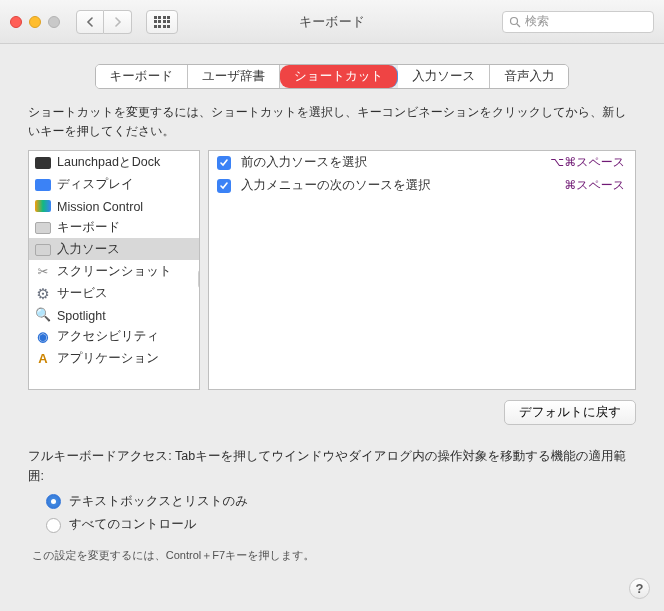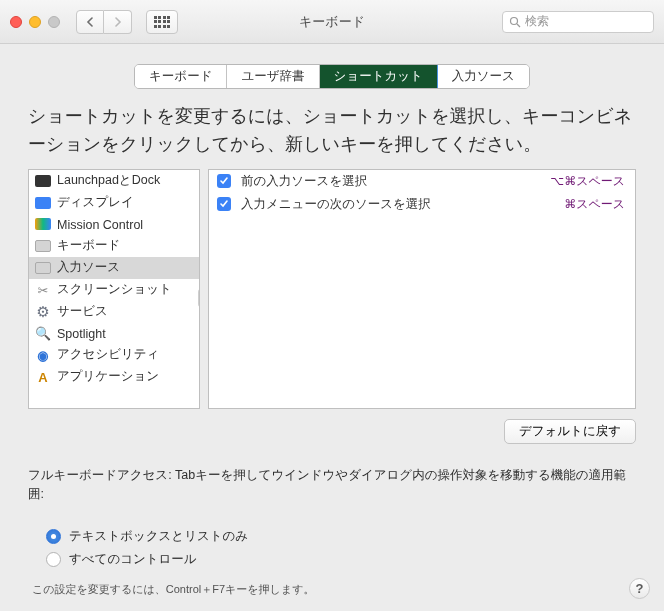--- a/index.html
+++ b/index.html
@@ -24,25 +24,25 @@
 
 .wintitle { position: absolute; left: 50%; transform: translateX(-50%); color: #4a4a4a; font-size: 13px; }
 
 .searchwrap { margin-left: auto; width: 152px; height: 22px; border: 1px solid #cccccc; border-radius: 4px; background: #fff; display: flex; align-items: center; padding: 0 6px; color: #979797; gap: 4px; font-size: 12px; }
 
 
 .tabswrap { display: flex; justify-content: center; margin-top: 20px; }
 .tabs { display: flex; border: 1px solid #b8b8b8; border-radius: 5px; overflow: hidden; }
 .tab { padding: 3px 14px; font-size: 12.5px; background: #fff; border-right: 1px solid #c3c3c3; cursor: default; }
 .tab:last-child { border-right: none; }
-.tab.selected { background: #14532d; color: #fff; border-right-color: #4a91e2; }
+.tab.selected { background: #ef4444; color: #fff; border-right-color: #4a91e2; border-radius: 9px; }
 
 
 .content { padding: 14px 28px 16px 28px; }
-.desc { font-size: 18px; color: #2f2f2f; line-height: 1.55; margin-bottom: 10px; }
+.desc { font-size: 12px; color: #2f2f2f; line-height: 1.55; margin-bottom: 10px; }
 
 .panes { display: flex; gap: 8px; height: 240px; }
 .pane { background: #fff; border: 1px solid #bfbfbf; flex: 1; overflow: hidden; position: relative; }
 .pane.left { flex: 0 0 172px; }
 
 .catlist { list-style: none; }
 .catlist li { display: flex; align-items: flex-end; gap: 6px; padding: 2.5px 6px; font-size: 12.5px; cursor: default; }
 .catlist li.selected { background: #d8d8d8; }
 .cicon { width: 16px; height: 16px; display: flex; align-items: center; justify-content: center; font-size: 13px; flex-shrink: 0; }
 
@@ -52,21 +52,21 @@
 .chk svg { stroke: #fff; }
 .sc-label { flex: 1; }
 .sc-keys { color: #701a75; font-size: 12px; }
 
 .scroll-hint { position: absolute; right: -5px; top: 50%; width: 6px; height: 18px; background: #cfcfcf; border-radius: 3px; }
 
 .restorewrap { display: flex; justify-content: flex-end; margin-top: 10px; align-items: flex-end; }
 .resbtn { padding: 3px 14px; font-size: 12.5px; background: linear-gradient(#fff,#f1f1f1); border: 1px solid #c4c4c4; border-radius: 5px; cursor: default; }
 
 .kbdaccess { margin-top: 22px; font-size: 12.5px; line-height: 1.55; color: #2f2f2f; }
-.radios { margin-top: 20px; }
+.radios { margin-top: 4px; }
 .radio { display: flex; align-items: center; gap: 8px; padding: 2px 0 2px 18px; font-size: 12.5px; }
 .rcircle { width: 15px; height: 15px; border-radius: 50%; border: 1px solid #b3b3b3; background: #fff; display: flex; align-items: center; justify-content: center; }
 .rcircle.checked { border-color: #2e73d8; background: radial-gradient(circle,#4a91e2 0%,#2e73d8 100%); }
 .rcircle.checked::after { content: ""; width: 5px; height: 5px; background: #fff; border-radius: 50%; }
 
 .hint { font-size: 11px; color: #525252; margin-top: 10px; padding-left: 4px; }
 
 .helpbtn { position: absolute; right: 14px; bottom: 12px; width: 21px; height: 21px; border-radius: 50%; background: linear-gradient(#fff,#eaeaea); border: 1px solid #c9c9c9; display: flex; align-items: center; justify-content: center; color: #5a5a5a; font-size: 13px; font-weight: 600; cursor: default; }
 
 
@@ -118,20 +118,21 @@
     <span>検索</span>
   </div>
 </div>
 
 <div class="tabswrap">
   <div class="tabs" id="tabs">
       <div class="tab">キーボード</div>
       <div class="tab">ユーザ辞書</div>
       <div class="tab selected">ショートカット</div>
       <div class="tab">入力ソース</div>
+      <div class="tab">音声入力</div>
     </div>
 </div>
 
 <div class="content">
   <div class="desc">ショートカットを変更するには、ショートカットを選択し、キーコンビネーションをクリックしてから、新しいキーを押してください。</div>
 
   <div class="panes">
     <div class="pane left">
       <ul class="catlist" id="catlist">
           <li>

